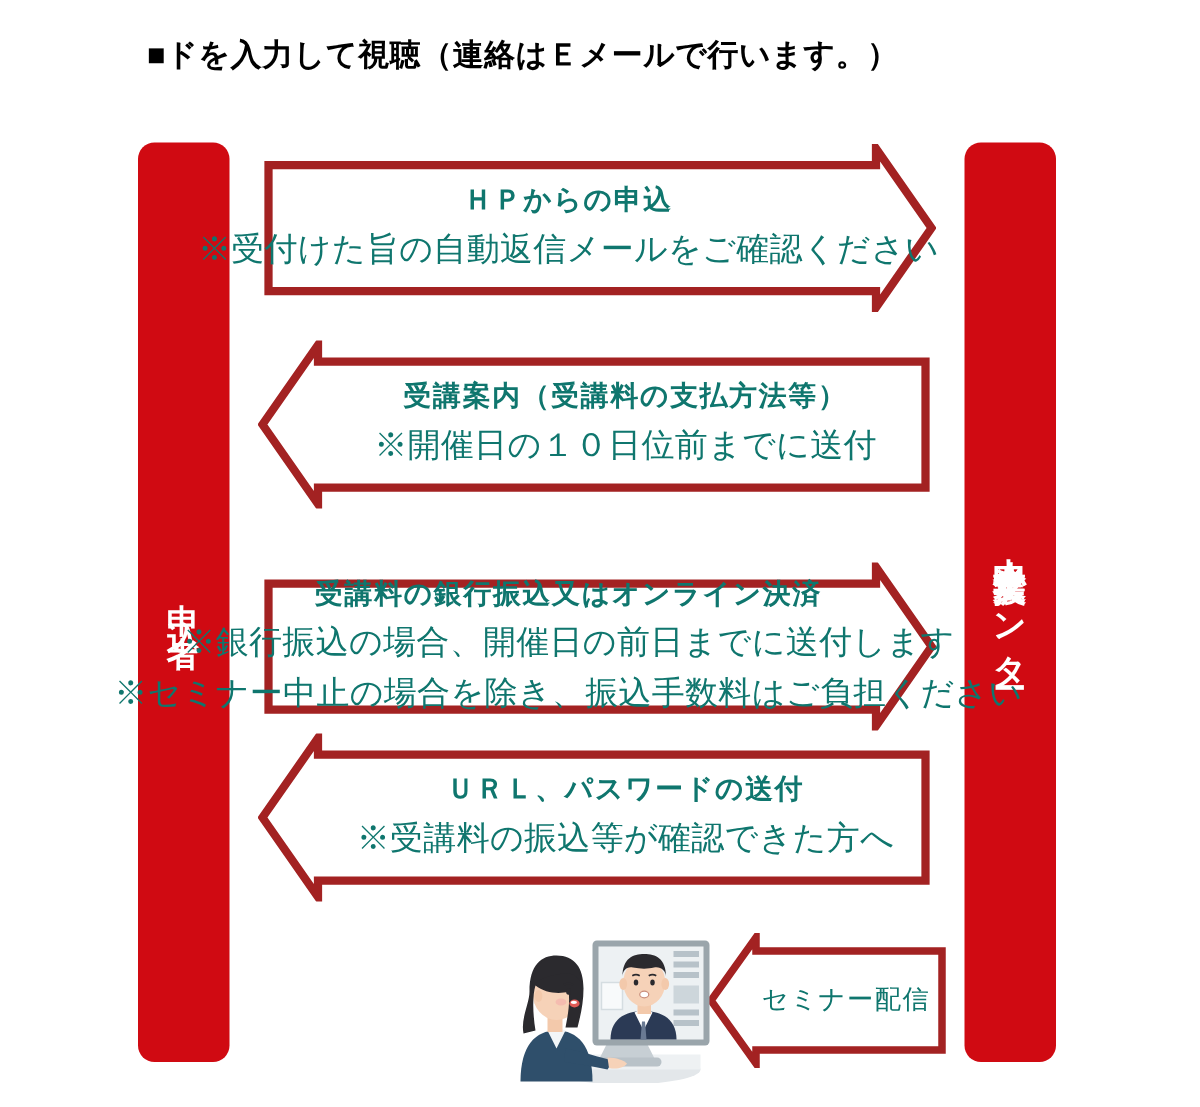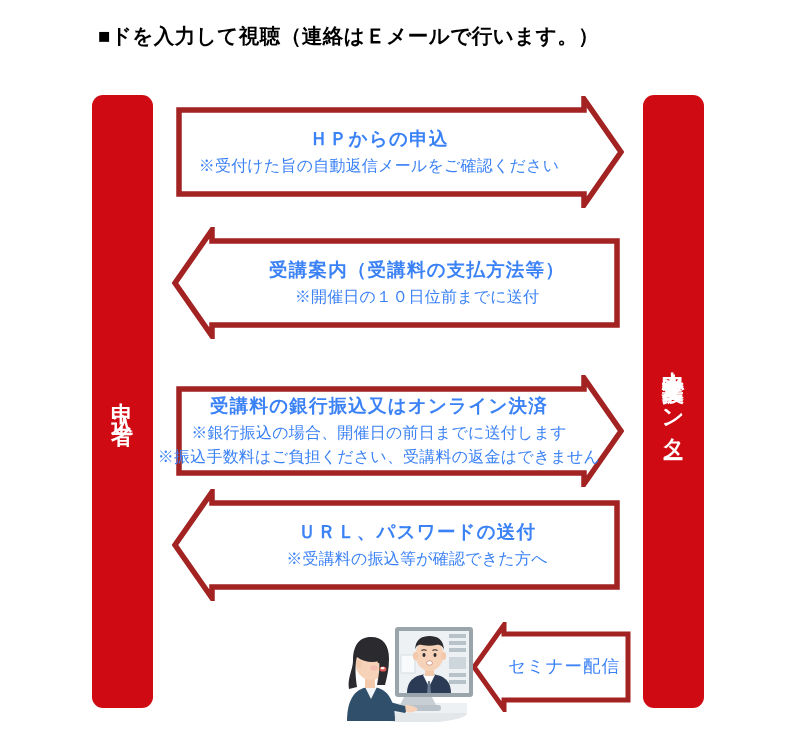--- a/index.html
+++ b/index.html
@@ -90,31 +90,31 @@
     align-items: center;
     justify-content: center;
     box-sizing: border-box;
     pointer-events: none;
   }
   .arrow-text.pad-right { padding-right: 42px; }
   .arrow-text.pad-left  { padding-left: 42px; }
 
   .ln {
     white-space: nowrap;
-    color: #3b82f6;
+    color: #0f766e;
     font-family: "Liberation Serif", "DejaVu Serif", serif;
   }
   .ln.head {
     font-weight: bold;
     font-size: 18.5px;
     letter-spacing: 1.2px;
     line-height: 1.5;
   }
   .ln.sub {
-    font-size: 16px;
+    font-size: 22px;
     letter-spacing: 0.2px;
     line-height: 1.52;
   }
   .ln.small {
     font-size: 17.5px;
     letter-spacing: 1px;
     line-height: 1.55;
   }
 
   
@@ -173,21 +173,21 @@
     </div>
   </div>
 
   <div id="arrow-3" class="arrow">
     <svg viewBox="0 0 448 112" preserveAspectRatio="none">
       <polygon points="3,14 408,14 408,3 445,56 408,109 408,98 3,98" fill="#ffffff" stroke="#A32222" stroke-width="5.5" stroke-linejoin="miter"></polygon>
     </svg>
     <div class="arrow-text pad-right">
       <div class="ln head">受講料の銀行振込又はオンライン決済</div>
       <div class="ln sub">※銀行振込の場合、開催日の前日までに送付します</div>
-      <div class="ln sub">※振込手数料はご負担ください、受講料の返金はできません</div>
+      <div class="ln sub">※セミナー中止の場合を除き、振込手数料はご負担ください</div>
     </div>
   </div>
 
   <div id="arrow-4" class="arrow">
     <svg viewBox="0 0 448 112" preserveAspectRatio="none">
       <polygon points="445,14 40,14 40,3 3,56 40,109 40,98 445,98" fill="#ffffff" stroke="#A32222" stroke-width="5.5" stroke-linejoin="miter"></polygon>
     </svg>
     <div class="arrow-text pad-left">
       <div class="ln head">ＵＲＬ、パスワードの送付</div>
       <div class="ln sub">※受講料の振込等が確認できた方へ</div>

